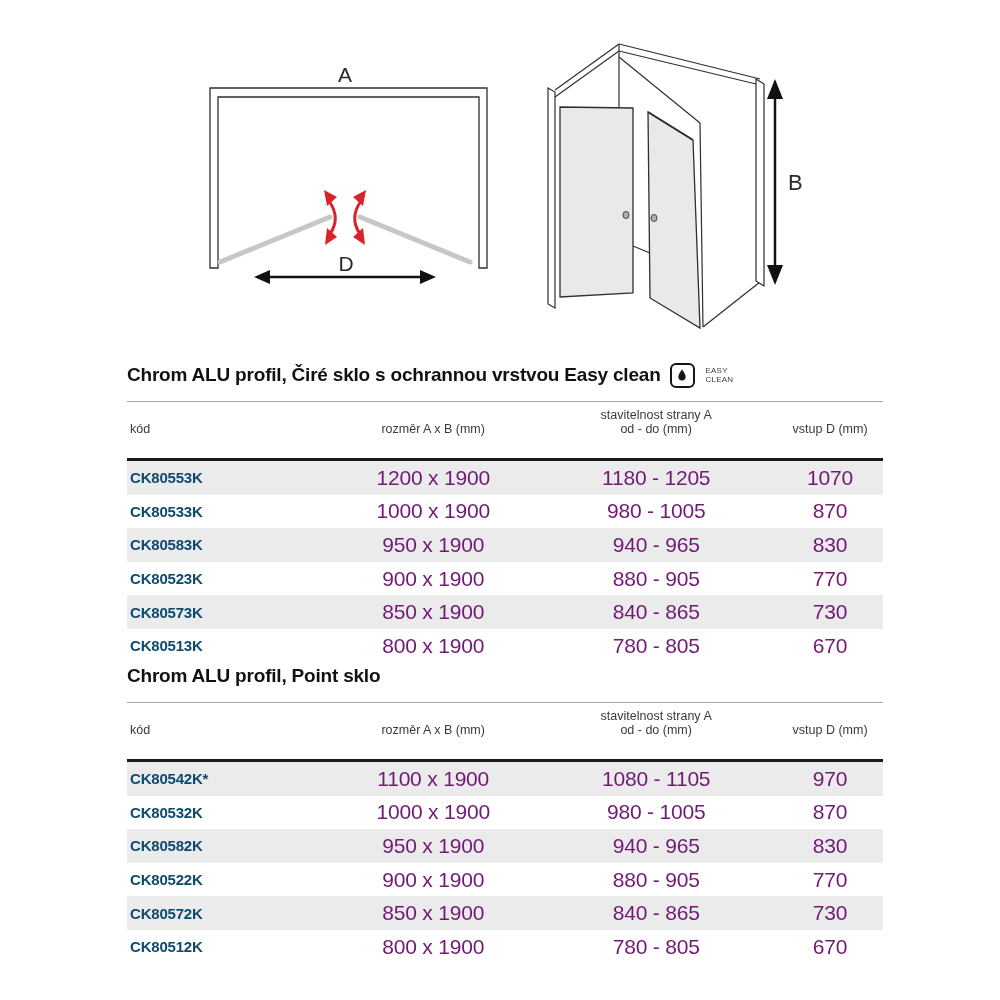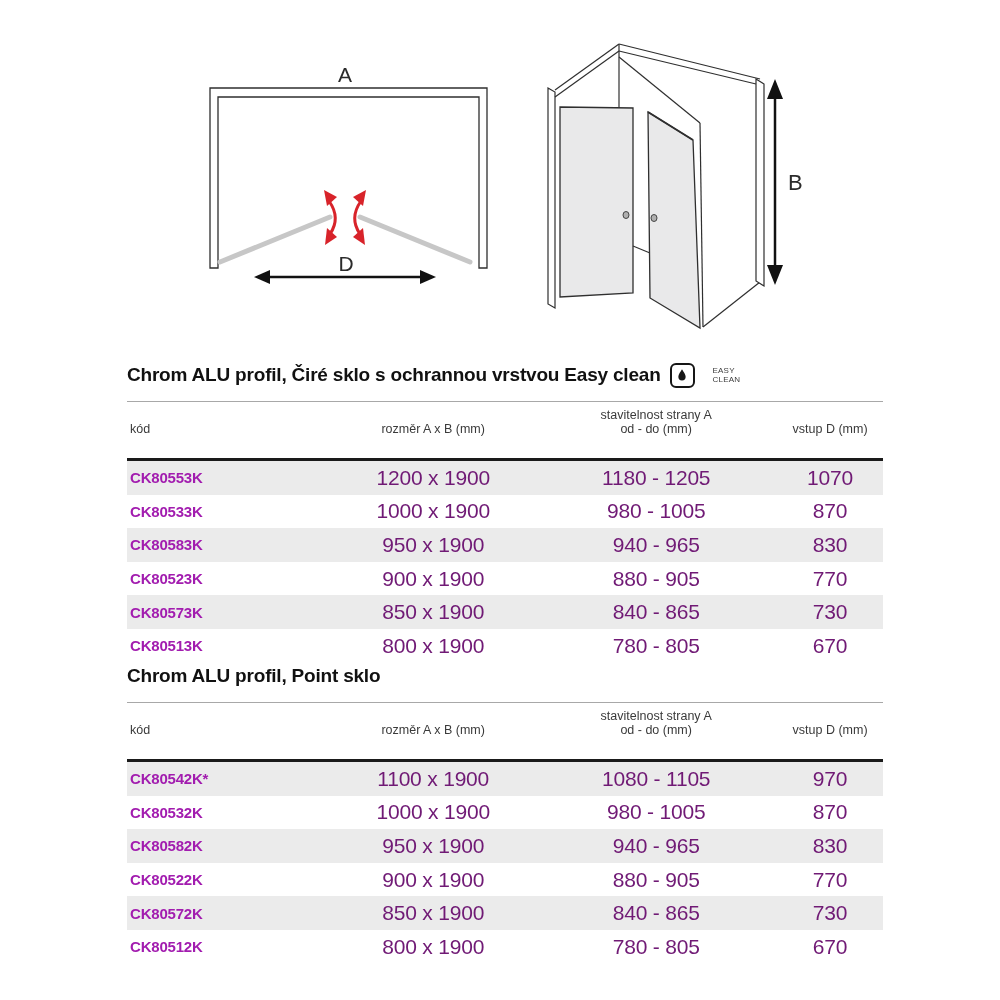--- a/index.html
+++ b/index.html
@@ -12,38 +12,38 @@
   .persp-diagram{position:absolute;left:540px;top:35px;}
   svg text{font-family:"Liberation Sans",sans-serif;fill:#2b2b2b;}
 
   
   .section{position:absolute;left:127px;width:756px;}
   .s1{top:362px;}
   .s2{top:663px;}
   .heading-row{display:flex;align-items:center;gap:9px;height:26px;}
   h2{margin:0;font-size:19px;font-weight:700;color:#111;letter-spacing:-0.2px;line-height:1.2;}
 
-  .badge{display:flex;align-items:center;gap:18px;}
+  .badge{display:flex;align-items:center;gap:11px;}
   .badge-box{width:25px;height:25px;border:2px solid #161616;border-radius:6px;
              display:flex;align-items:center;justify-content:center;box-sizing:border-box;}
   .badge-box svg{display:block;}
   .badge-text{display:flex;flex-direction:column;font-size:8px;line-height:1.15;
               color:#3c3c3c;letter-spacing:0.2px;}
 
   
   table{width:756px;border-collapse:collapse;margin-top:13px;table-layout:fixed;}
   col.c1{width:27%;} col.c2{width:27%;} col.c3{width:32%;} col.c4{width:14%;}
   thead th{font-weight:400;font-size:12.5px;color:#3a3a3a;vertical-align:bottom;
            padding:6px 0 22px;border-top:1px solid #a8a8a8;border-bottom:3px solid #1a1a1a;
            text-align:center;line-height:1.12;}
   thead th.left{text-align:left;padding-left:3px;}
   thead th .l1{display:block;}
   tbody td{height:33.6px;font-size:21px;color:#701a75;text-align:center;
            letter-spacing:-0.2px;padding:0;}
-  tbody td.code{text-align:left;padding-left:3px;font-weight:700;color:#a21caf;font-size:15px;}
+  tbody td.code{text-align:left;padding-left:3px;font-weight:700;color:#0c4a6e;font-size:15px;}
   tbody tr:nth-child(odd){background:#ebebeb;}
 </style>
 </head>
 <body>
 
 <div class="canvas">
 
   <svg class="front-diagram" width="310" height="240" viewBox="0 0 310 240">
     <text x="155" y="27" font-size="21" text-anchor="middle">A</text>
     <path d="M20,213 L20,33 L297,33 L297,213 L289,213 L289,42 L28,42 L28,213 Z" fill="#ffffff" stroke="#2f2f2f" stroke-width="1.3"></path>

